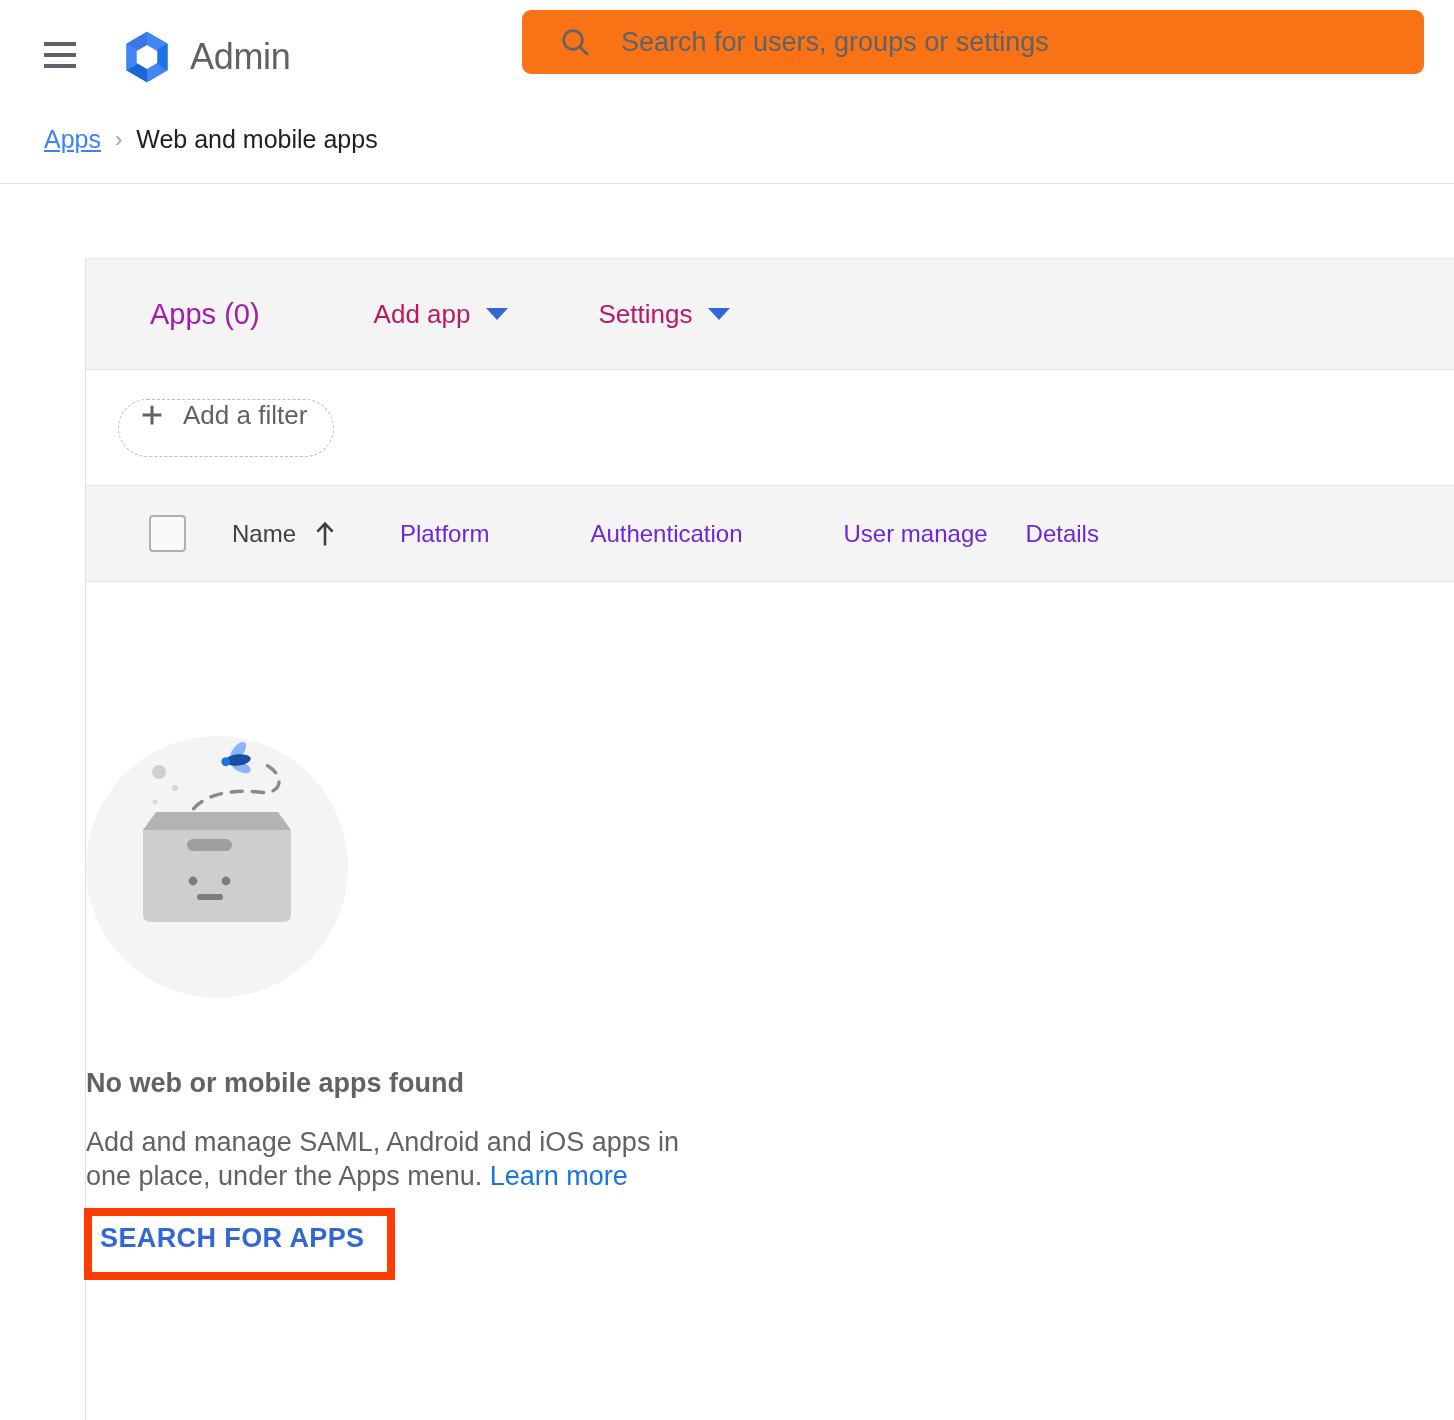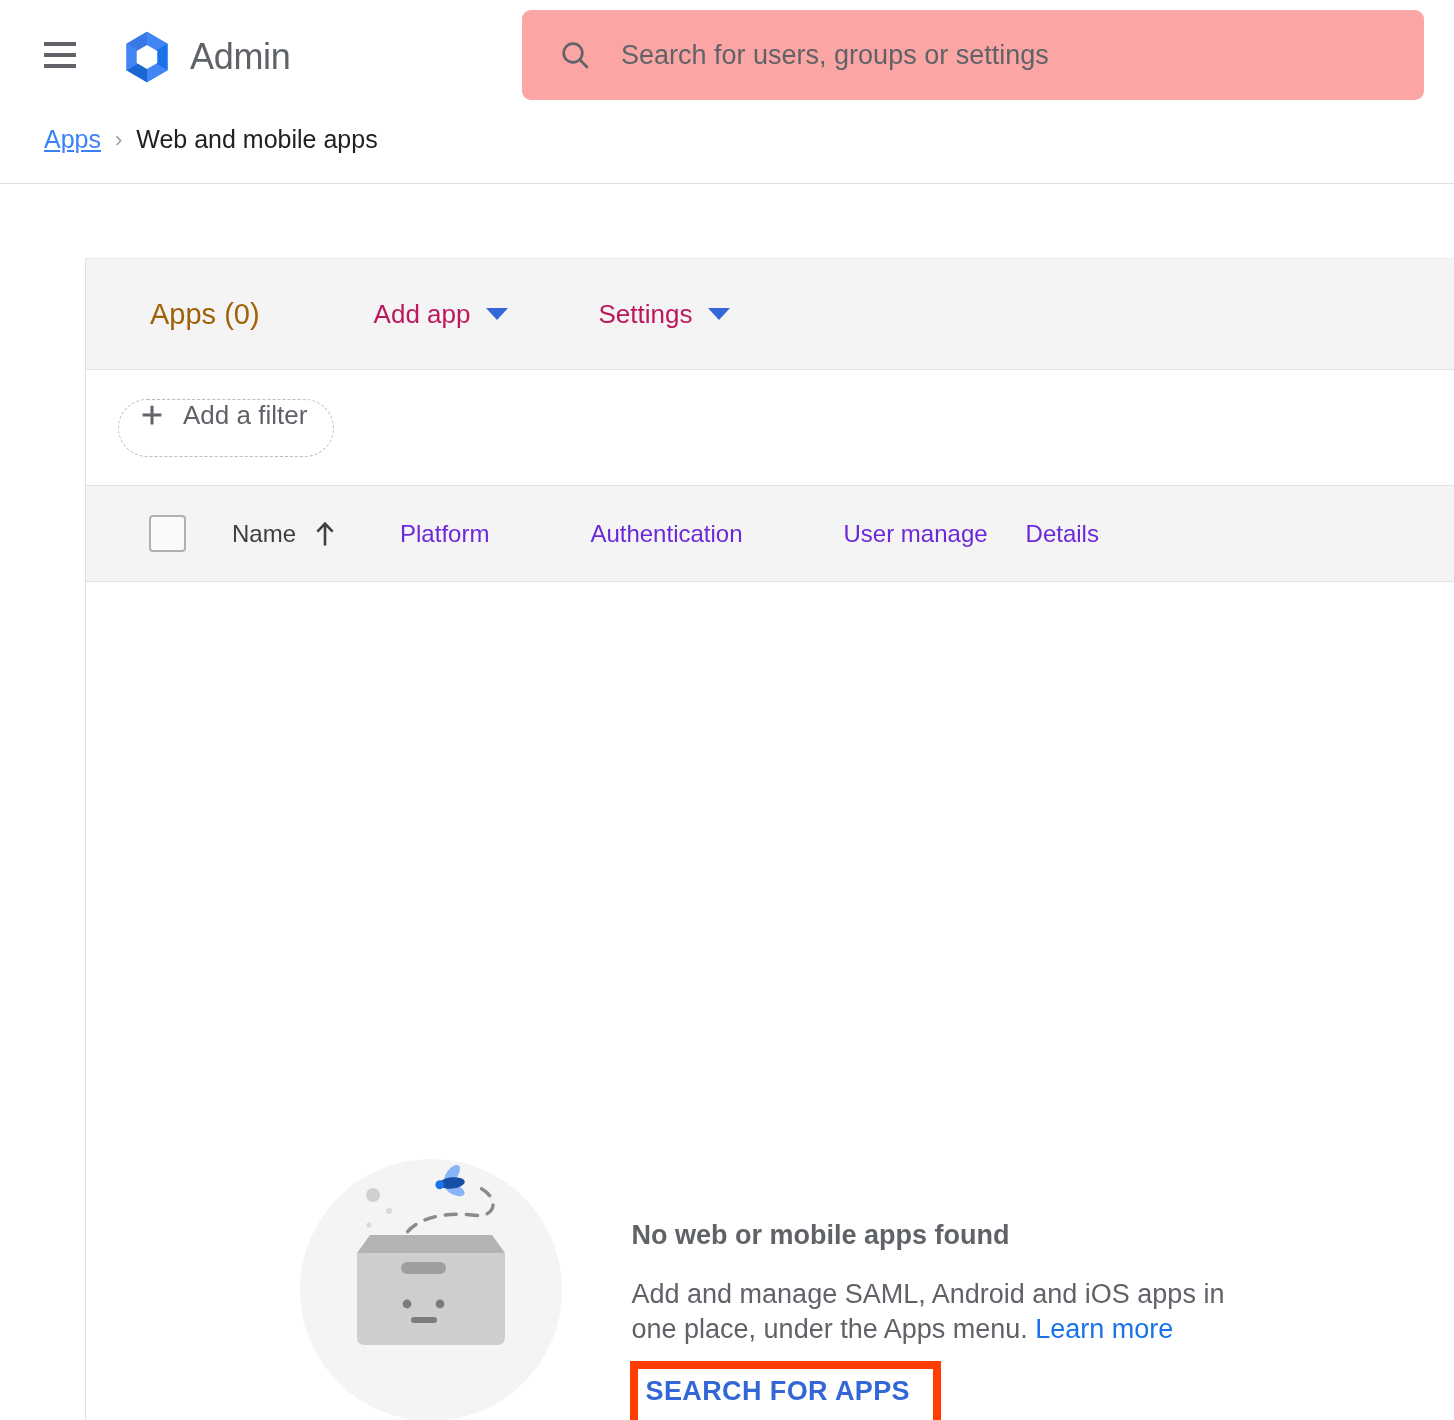--- a/index.html
+++ b/index.html
@@ -32,22 +32,22 @@
     position: absolute; left: 118px; top: 20px;
     display: flex; align-items: center; gap: 14px;
   }
   #brand-logo { width: 58px; height: 58px; display: block; }
   #brand-title {
     font-size: 36px; color: #5f6368; letter-spacing: -0.3px;
     font-family: "Liberation Sans", sans-serif;
   }
   #search-bar {
     position: absolute; left: 522px; top: 2px;
-    width: 902px; height: 90px;
-    background: #fca5a5; border-radius: 9px;
+    width: 902px; height: 64px;
+    background: #f97316; border-radius: 9px;
     display: flex; align-items: center; cursor: text;
   }
   #search-icon { margin-left: 37px; width: 32px; height: 32px; display: block; flex: none; }
   #search-input {
     border: none; outline: none; background: transparent;
     margin-left: 28px; flex: 1; margin-right: 24px;
     font-size: 27px; color: #202124;
     font-family: "Liberation Sans", sans-serif;
   }
   #search-input::placeholder { color: #5f6368; opacity: 1; }
@@ -69,21 +69,21 @@
     border-left: 1px solid #e0e0e0;
     border-top: 1px solid #e8eaed;
     background: #fff;
   }
   #card-toolbar {
     height: 111px; background: #f4f4f4;
     border-bottom: 1px solid #e3e3e3;
     display: flex; align-items: center;
   }
   #apps-count {
-    margin-left: 64px; font-size: 29px; color: #a16207;
+    margin-left: 64px; font-size: 29px; color: #a21caf;
   }
   .toolbar-menu {
     display: flex; align-items: center; gap: 16px;
     color: #be185d; font-size: 26px; cursor: pointer;
   }
   #add-app-menu { margin-left: 114px; }
   #settings-menu { margin-left: 90px; }
   .caret {
     width: 0; height: 0;
     border-left: 11px solid transparent;
@@ -124,22 +124,23 @@
   #sort-asc-icon { width: 22px; height: 26px; display: block; }
   #col-platform { margin-left: 64px; cursor: pointer; }
   #col-authentication { margin-left: 101px; cursor: pointer; }
   #col-user-access { margin-left: 101px; cursor: pointer; }
   #col-details { margin-left: 38px; cursor: pointer; }
 
   
   #empty-state {
     position: absolute; left: 0; top: 324px;
     width: 1369px; height: 838px;
-    display: flex; align-items: flex-end; justify-content: center;
+    display: flex; align-items: flex-start; justify-content: center;
     gap: 70px;
+    flex-direction: column;
   }
   #empty-illustration { width: 262px; height: 262px; display: block; flex: none; }
   #empty-text-block { width: 610px; }
   #empty-title {
     font-size: 27px; font-weight: bold; color: #5f6368;
     margin: 0 0 26px 0;
   }
   #empty-body {
     font-size: 27px; color: #5f6368; line-height: 1.27; margin: 0;
   }

